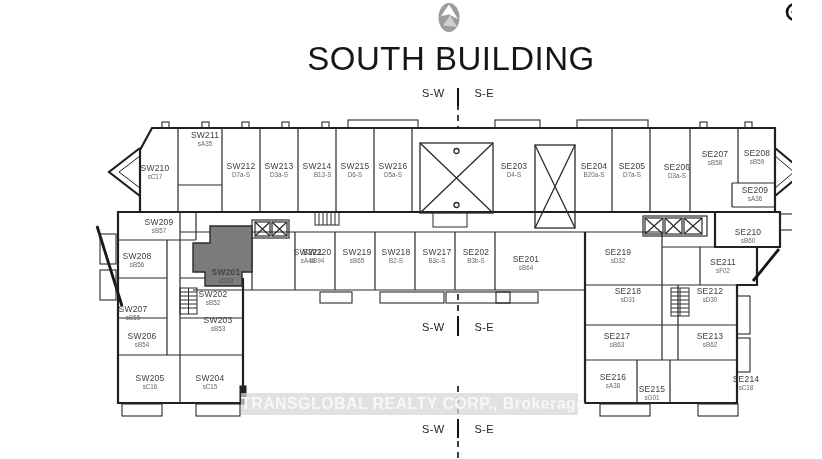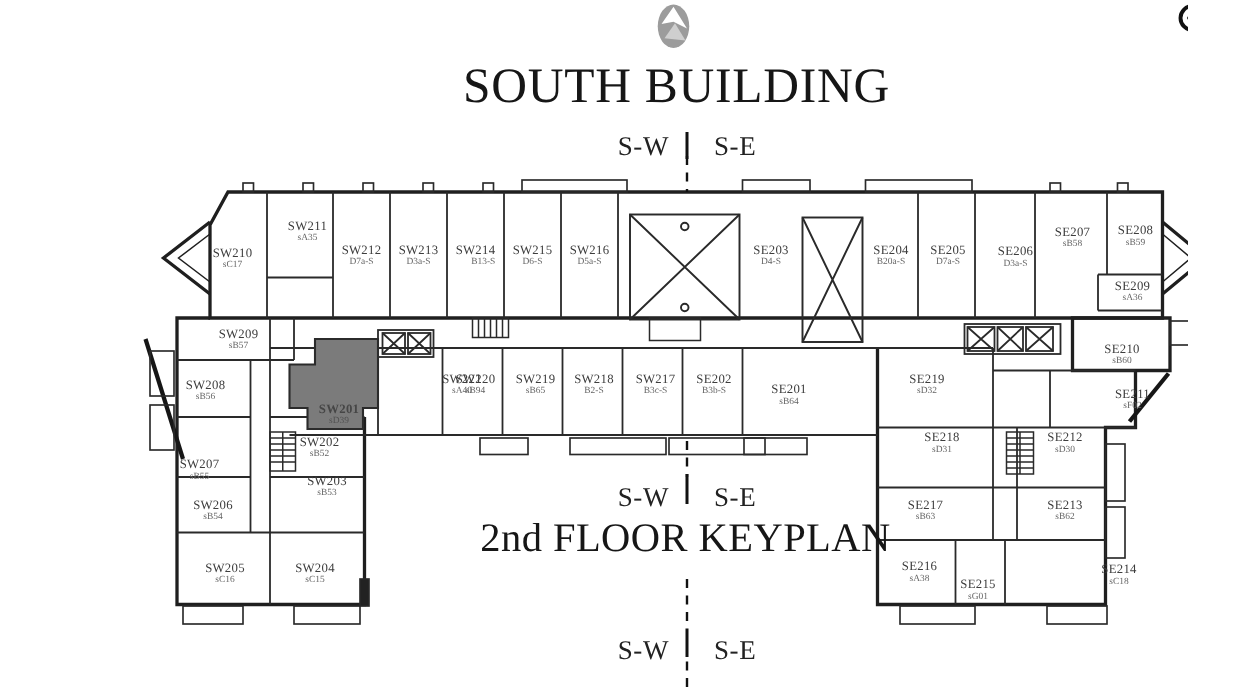--- a/index.html
+++ b/index.html
@@ -1,24 +1,24 @@
 <!DOCTYPE html>
 <html><head>
 <meta charset="utf-8">
 <style>
   html,body{margin:0;padding:0;background:#fff;}
   .stage{position:relative;width:792px;height:459px;background:#ffffff;overflow:hidden;
-         font-family:Liberation Serif, serif;}
+         font-family:Liberation Sans, sans-serif;}
   svg{position:absolute;left:0;top:0;}
   .title{position:absolute;left:451px;top:40px;transform:translateX(-50%);
          font-size:33px;letter-spacing:.5px;color:#161616;white-space:nowrap;}
   .keyplan{position:absolute;left:457px;top:343px;transform:translateX(-50%);
          font-size:27px;letter-spacing:.3px;color:#161616;white-space:nowrap;}
   .dir-row{position:absolute;transform:translateX(-50%);display:flex;align-items:center;
-         font-size:18px;color:#222;letter-spacing:.4px;white-space:nowrap;}
+         font-size:11px;color:#222;letter-spacing:.4px;white-space:nowrap;}
   .dir-row .dw{margin-right:15px;} .dir-row .de{margin-left:15px;}
   .watermark{position:absolute;left:241px;top:393px;width:337px;height:22px;line-height:22px;
          background:rgba(214,214,214,.74);color:#f7f7f7;font-size:16px;font-weight:bold;
          letter-spacing:.4px;text-align:center;white-space:nowrap;}
   .unit{position:absolute;transform:translate(-50%,-50%);text-align:center;white-space:nowrap;
          color:#3d3d3d;z-index:3;}
   .unit .uid{font-size:8.5px;line-height:9px;letter-spacing:.2px;}
   .unit .ucode{font-size:6.3px;line-height:7px;color:#666;}
   .unit.hl .uid{color:#464646;font-weight:bold;margin-top:44px;}
   .unit.hl .ucode{color:#525252;}
@@ -136,41 +136,40 @@
     <path d="M8,23.5 L22,25 L15,13.5 Z" fill="#cfcfcf"></path>
   </svg>
 
   <svg class="zoom-btn" width="27" height="27" viewBox="0 0 27 27">
     <circle cx="11" cy="11" r="8" fill="none" stroke="#111" stroke-width="2.6"></circle>
     <path d="M11,7.5 V14.5 M7.5,11 H14.5" stroke="#111" stroke-width="1.8" fill="none"></path>
     <path d="M16.8,16.8 L24,24" stroke="#111" stroke-width="4" stroke-linecap="round"></path>
   </svg>
 
   <div class="title">SOUTH BUILDING</div>
-  <div class="keyplan">2nd FLOOR KEYPLAN</div>
 
   <div class="dir-row" style="left:458px;top:87px;">
     <span class="dw">S-W</span>
     <span class="de">S-E</span>
   </div>
   <div class="dir-row" style="left:458px;top:321px;">
     <span class="dw">S-W</span>
     <span class="de">S-E</span>
   </div>
   <div class="dir-row" style="left:458px;top:423px;">
     <span class="dw">S-W</span>
     <span class="de">S-E</span>
   </div>
 
   <div id="units">
       <div class="unit" style="left: 155px; top: 172px;">
         <div class="uid">SW210</div>
         <div class="ucode">sC17</div>
       </div>
-      <div class="unit" style="left: 205px; top: 154px;">
+      <div class="unit" style="left: 205px; top: 139px;">
         <div class="uid">SW211</div>
         <div class="ucode">sA35</div>
       </div>
       <div class="unit" style="left: 241px; top: 170px;">
         <div class="uid">SW212</div>
         <div class="ucode">D7a-S</div>
       </div>
       <div class="unit" style="left: 279px; top: 170px;">
         <div class="uid">SW213</div>
         <div class="ucode">D3a-S</div>
@@ -304,24 +303,25 @@
         <div class="ucode">sC18</div>
       </div>
       <div class="unit" style="left: 710px; top: 340px;">
         <div class="uid">SE213</div>
         <div class="ucode">sB62</div>
       </div>
       <div class="unit" style="left: 710px; top: 295px;">
         <div class="uid">SE212</div>
         <div class="ucode">sD30</div>
       </div>
-      <div class="unit" style="left: 723px; top: 266px; margin-left: 32px;">
+      <div class="unit" style="left: 723px; top: 266px;">
         <div class="uid">SE211</div>
         <div class="ucode">sF02</div>
       </div>
       <div class="unit" style="left: 748px; top: 236px;">
         <div class="uid">SE210</div>
         <div class="ucode">sB60</div>
       </div>
     </div>
 
+  <div class="watermark">TRANSGLOBAL REALTY CORP., Brokerage</div>
 
 </div>
 
 </body></html>

